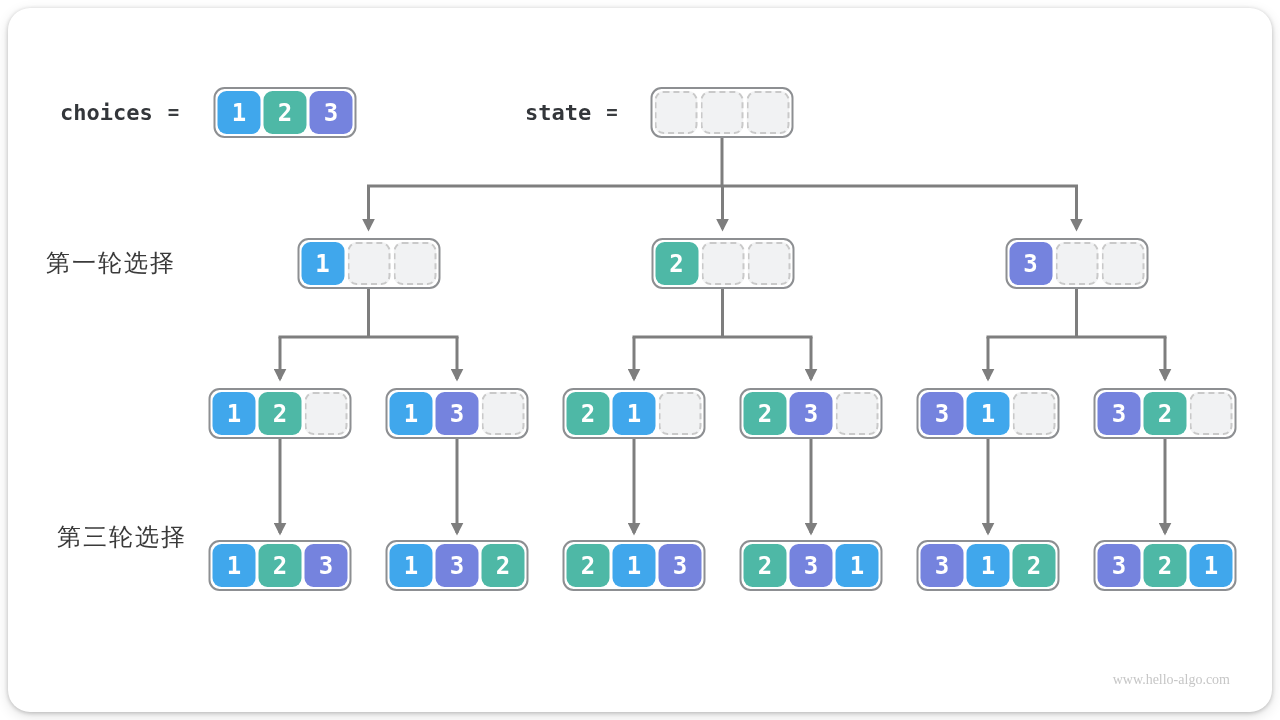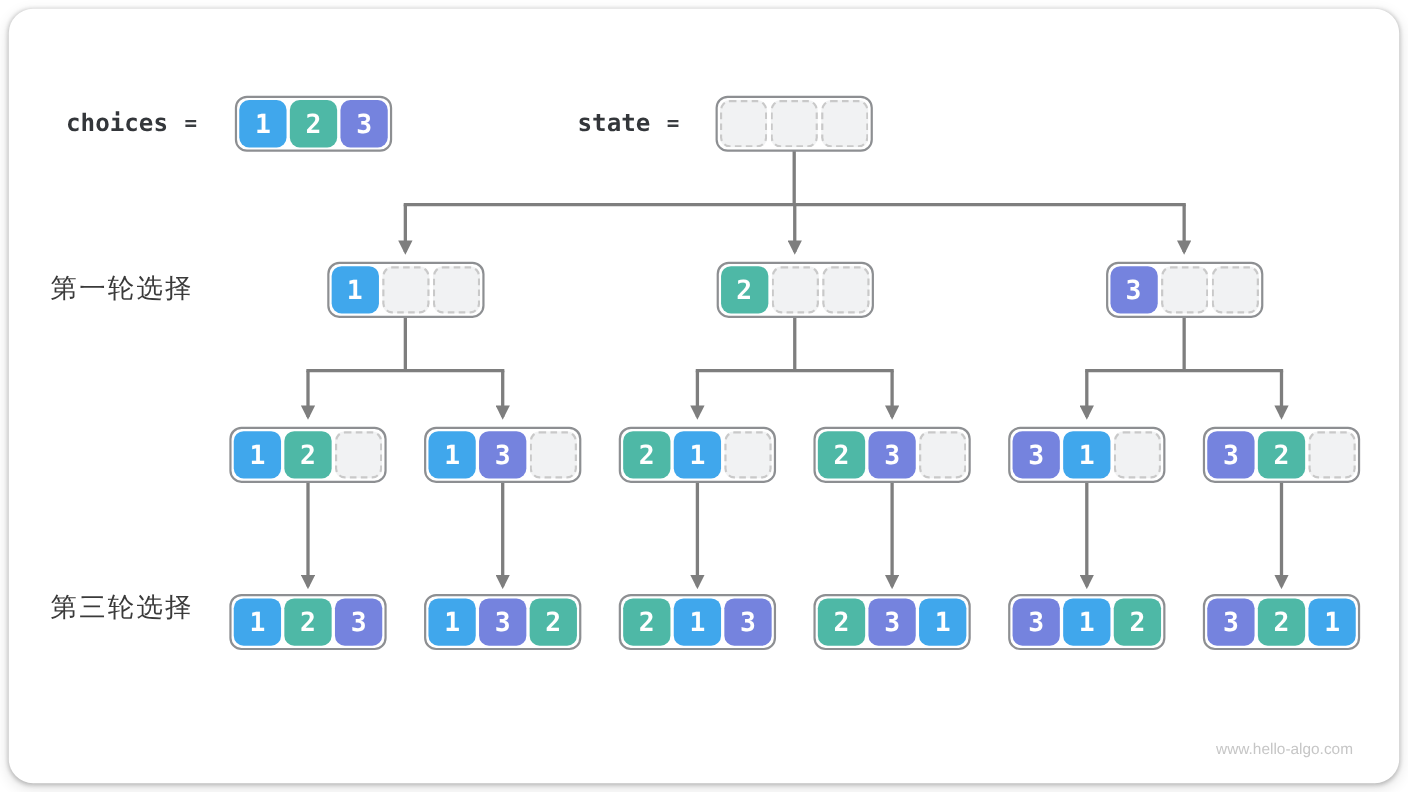--- a/index.html
+++ b/index.html
@@ -25,21 +25,21 @@
     border:2px solid #8d8f92;border-radius:11px;
   }
   .cell{
     width:43px;height:43px;box-sizing:border-box;border-radius:9px;
     display:flex;align-items:center;justify-content:center;
     font-family:"DejaVu Sans Mono",monospace;font-weight:bold;font-size:24px;color:#ffffff;
   }
   .cell.empty{background:#f1f2f3;border:2px dashed #c9c9c9;}
   .watermark{
     position:absolute;right:42px;bottom:24px;
-    font-family:Liberation Sans, sans-serif;font-size:14px;color:#c6c6c6;
+    font-family:Liberation Serif, serif;font-size:14px;color:#c6c6c6;
   }
 </style>
 </head>
 <body>
 
 <div class="card">
 
   <svg class="edges" id="edges" viewBox="0 0 1264 704">
       <defs>
         <marker id="arr" viewBox="0 0 10 10" refX="8" refY="5" markerWidth="13" markerHeight="13" orient="auto" markerUnits="userSpaceOnUse">
@@ -75,21 +75,21 @@
     <span>choices</span>
     <span class="eq">=</span>
   </div>
 
   <div class="hdr-label" style="left:517px;top:79px;">
     <span>state</span>
     <span class="eq">=</span>
   </div>
 
   <div class="round-label" style="top:230px;">第一轮选择</div>
-  <div class="round-label" style="top:520px;">第三轮选择</div>
+  <div class="round-label" style="top:504px;margin-left:11px;">第三轮选择</div>
 
   <div id="nodes-layer">
       <div class="node" style="left: 277px; top: 79px;">
         <div class="cell" style="background: rgb(64, 167, 236);">1</div>
         <div class="cell" style="background: rgb(78, 184, 166);">2</div>
         <div class="cell" style="background: rgb(117, 131, 222);">3</div>
       </div>
       <div class="node" style="left: 714px; top: 79px;">
         <div class="cell empty"></div>
         <div class="cell empty"></div>

